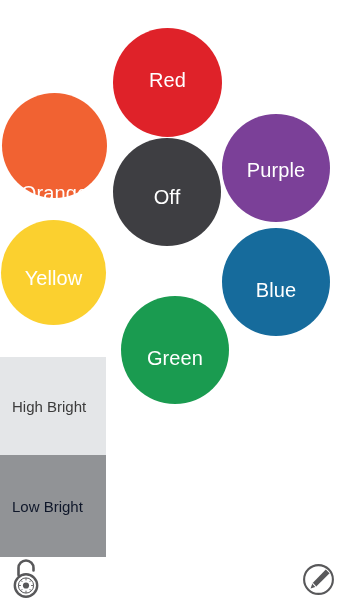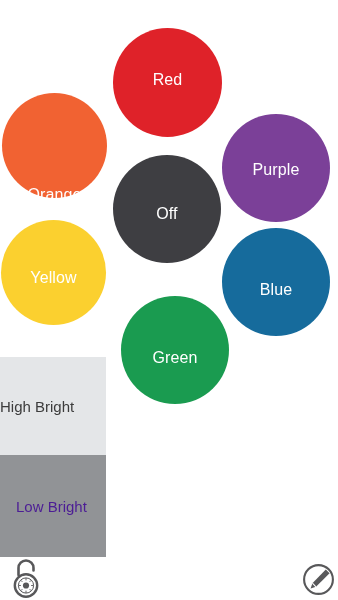--- a/index.html
+++ b/index.html
@@ -26,33 +26,33 @@
     border-radius: 50%;
     display: flex;
     align-items: center;
     justify-content: center;
     box-sizing: border-box;
     cursor: pointer;
     user-select: none;
   }
   .color-btn .label {
     color: #ffffff;
-    font-size: 16px;
+    font-size: 20px;
     font-weight: 400;
     letter-spacing: 0.1px;
     line-height: 1;
     text-align: center;
     white-space: nowrap;
   }
 
   
   .c-red    { left: 113px; top: 28px;  width: 109px; height: 109px; }
   .c-orange { left: 2px;   top: 93px;  width: 105px; height: 105px; align-items: flex-end; }
   .c-purple { left: 222px; top: 114px; width: 108px; height: 108px; }
-  .c-off    { left: 113px; top: 155px; width: 108px; height: 108px; }
+  .c-off    { left: 113px; top: 138px; width: 108px; height: 108px; }
   .c-yellow { left: 1px;   top: 220px; width: 105px; height: 105px; }
   .c-blue   { left: 222px; top: 228px; width: 108px; height: 108px; }
   .c-green  { left: 121px; top: 296px; width: 108px; height: 108px; }
 
   
   .c-red    .label { transform: translateY(-3px); }
   .c-orange .label { transform: translateY(5px); }
   .c-purple .label { transform: translateY(2px); }
   .c-off    .label { transform: translateY(5px); }
   .c-yellow .label { transform: translateY(5px); }
@@ -60,34 +60,34 @@
   .c-green  .label { transform: translateY(8px); }
 
   
   .bright-btn {
     position: absolute;
     left: 0;
     width: 106px;
     display: flex;
     align-items: center;
     box-sizing: border-box;
-    padding-left: 0;
+    padding-left: 12px;
     cursor: pointer;
     user-select: none;
   }
   .bright-btn .label {
     font-size: 15px;
     font-weight: 400;
     line-height: 1;
     white-space: nowrap;
   }
   .b-high { top: 357px; height: 98px; background: #e4e6e8; }
   .b-high .label { color: #3c3c3c; }
   .b-low  { top: 455px; height: 102px; background: #919396; }
-  .b-low  .label { color: #4c1d95; margin-left: 16px; }
+  .b-low  .label { color: #0f172a; }
 
   
   .icon-btn {
     position: absolute;
     cursor: pointer;
     line-height: 0;
   }
   .icon-lock   { left: 8px;   top: 557px;  width: 38px; height: 42px; }
   .icon-pencil { left: 302px; top: 563px;  width: 33px; height: 33px; }
 </style>

